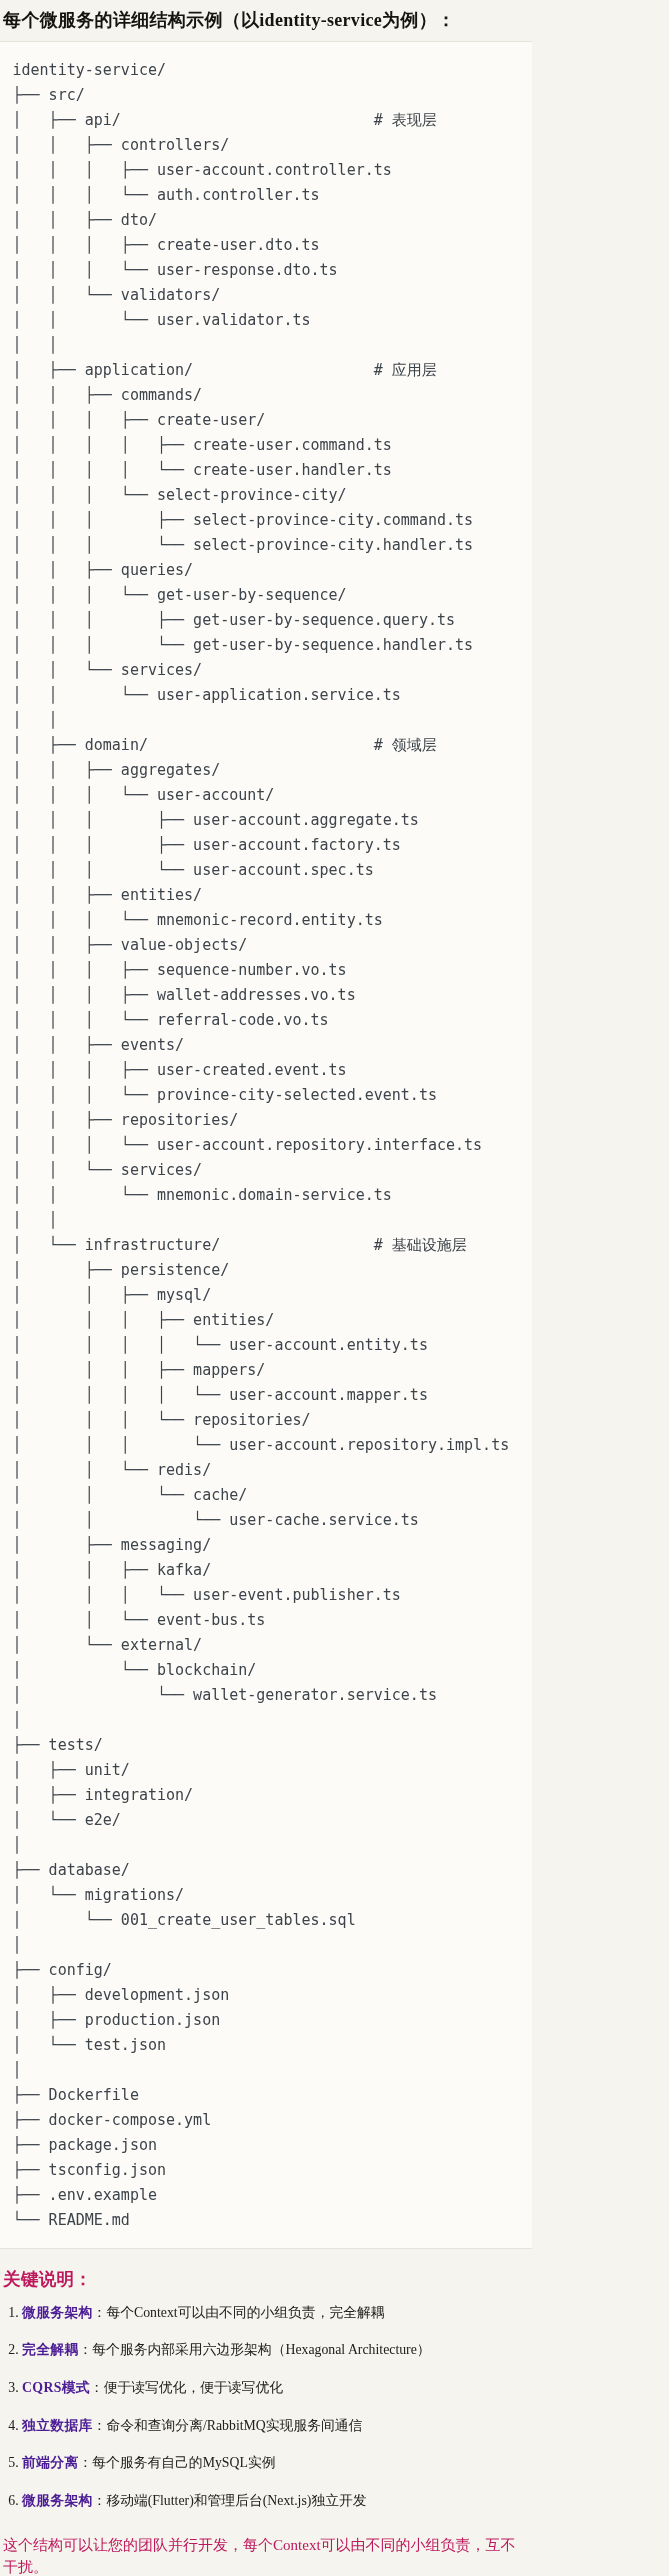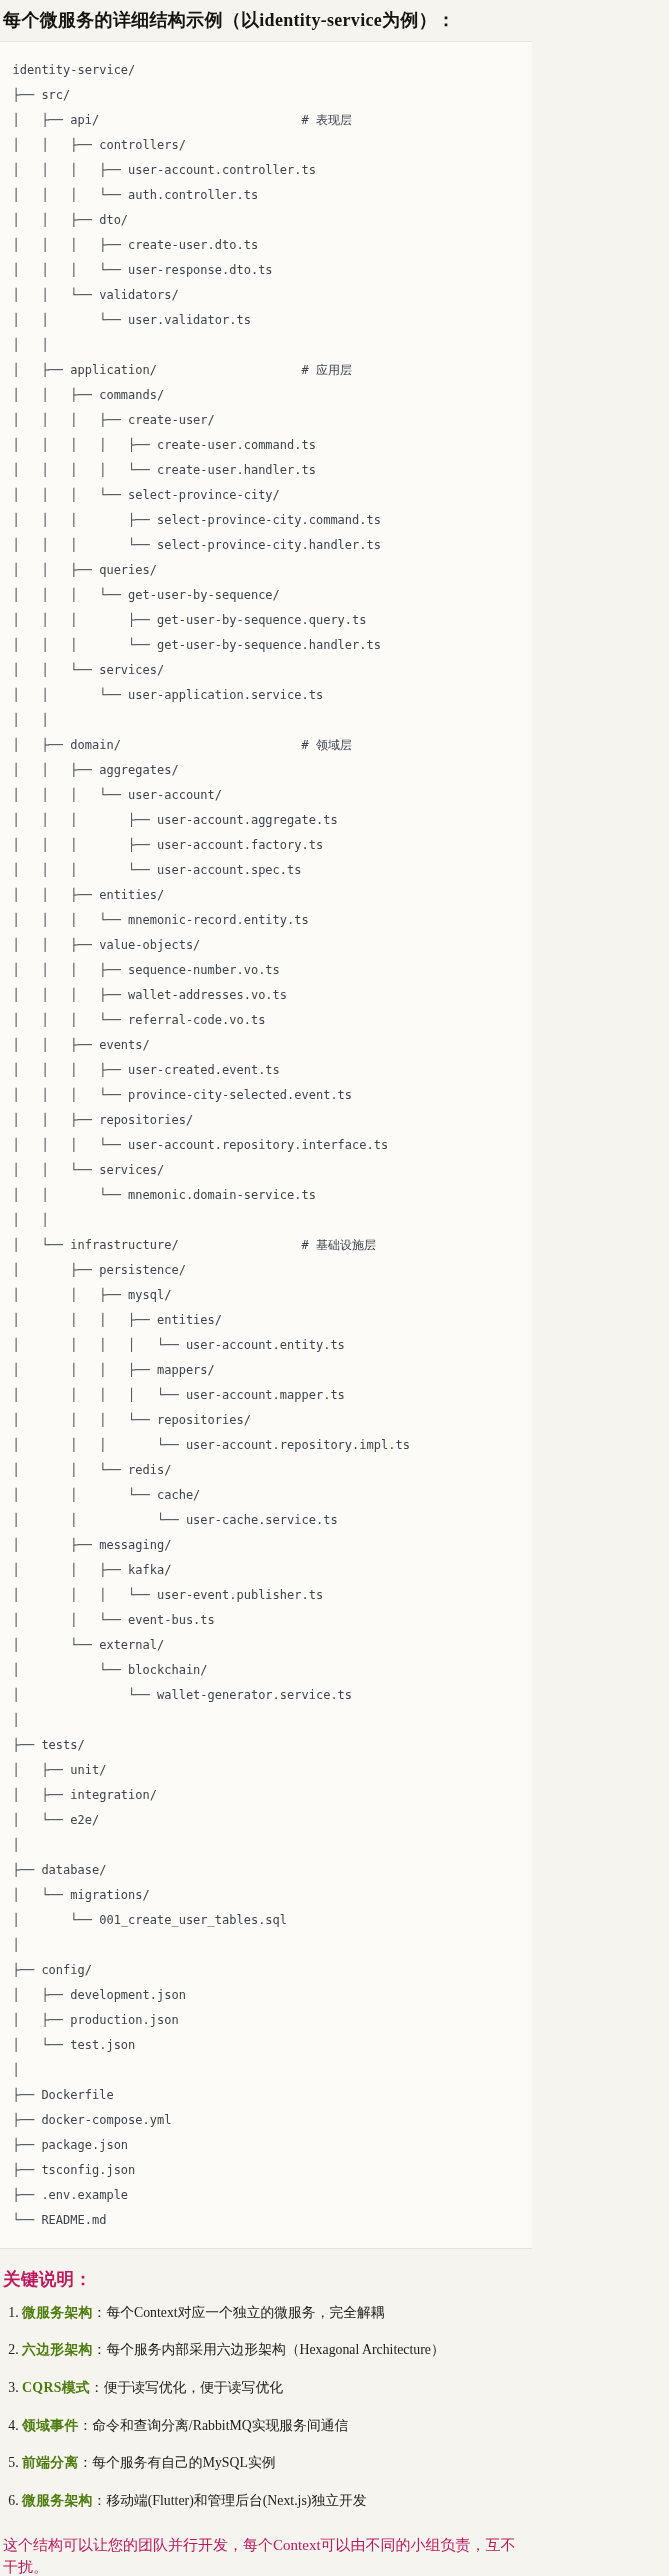--- a/index.html
+++ b/index.html
@@ -24,21 +24,21 @@
 
   .codeblock {
     background: #fcfbf7;
     border-top: 0.6px solid #e5e3da;
     border-bottom: 0.6px solid #e5e3da;
   }
   pre.tree {
     margin: 0;
     padding: 15.6px 10px 15.6px 12.5px;
     font-family: "DejaVu Sans Mono", "Liberation Mono", monospace;
-    font-size: 12px;
+    font-size: 15px;
     line-height: 25px;
     color: #3d434b;
     white-space: pre;
     overflow: hidden;
   }
 
   .notes {
     padding: 0 5px 15px 3.1px;
   }
   h2.notes-heading {
@@ -52,21 +52,21 @@
     margin: 12.5px 0 0;
     padding: 0 0 0 19px;
     font-size: 13.8px;
   }
   ol.notes-list li {
     margin: 0 0 19.4px 0;
     line-height: 1.32;
   }
   ol.notes-list li strong {
     font-weight: 700;
-    color: #4d7c0f;
+    color: #4c1d95;
     letter-spacing: 0.3px;
   }
   .closing {
     margin: 25px 0 0;
     font-size: 15px;
     line-height: 1.45;
     color: #be185d;
   }
 </style>
 </head>
@@ -163,24 +163,24 @@
 ├── package.json
 ├── tsconfig.json
 ├── .env.example
 └── README.md</pre>
   </div>
 
   <section class="notes">
     <h2 class="notes-heading">关键说明：</h2>
 
     <ol class="notes-list">
-      <li><strong>微服务架构</strong><span>：</span><span>每个Context对应一个独立的微服务，完全解耦</span></li>
-      <li><strong>六边形架构</strong><span>：</span><span>每个服务内部采用六边形架构（Hexagonal Architecture）</span></li>
+      <li><strong>微服务架构</strong><span>：</span><span>每个Context可以由不同的小组负责，完全解耦</span></li>
+      <li><strong>完全解耦</strong><span>：</span><span>每个服务内部采用六边形架构（Hexagonal Architecture）</span></li>
       <li><strong>CQRS模式</strong><span>：</span><span>便于读写优化，便于读写优化</span></li>
-      <li><strong>领域事件</strong><span>：</span><span>命令和查询分离/RabbitMQ实现服务间通信</span></li>
+      <li><strong>独立数据库</strong><span>：</span><span>命令和查询分离/RabbitMQ实现服务间通信</span></li>
       <li><strong>前端分离</strong><span>：</span><span>每个服务有自己的MySQL实例</span></li>
       <li><strong>微服务架构</strong><span>：</span><span>移动端(Flutter)和管理后台(Next.js)独立开发</span></li>
     </ol>
 
     <p class="closing">这个结构可以让您的团队并行开发，每个Context可以由不同的小组负责，互不干扰。</p>
   </section>
 
 </div>
 
 

